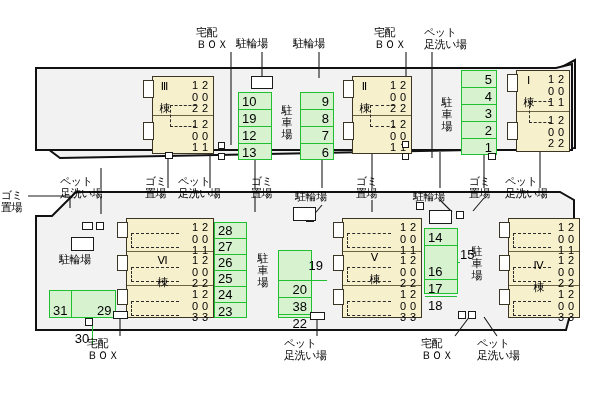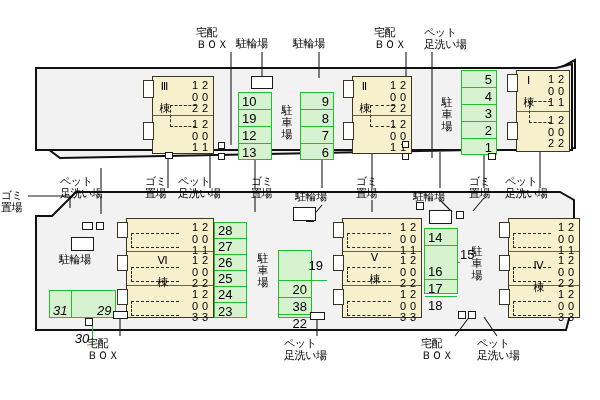--- a/index.html
+++ b/index.html
@@ -100,21 +100,20 @@
     position: relative;
   }
   .pcell.last { border-bottom: none; }
   .pcell.align-left  { justify-content: flex-start; padding-left: 3px; }
   .pcell.align-right { justify-content: flex-end;  padding-right: 4px; }
   .pstack.horiz .pcell {
     border-bottom: none;
     border-right: 1.2px solid #1fbf2f;
     justify-content: center;
     height: 100%;
-    font-style: italic;
   }
   .pstack.horiz .pcell.last { border-right: none; }
   .pstack.horiz .pcell span {
     position: absolute;
     bottom: -1px;
     left: 50%;
     transform: translateX(-50%);
     font-size: 13px;
   }
 

